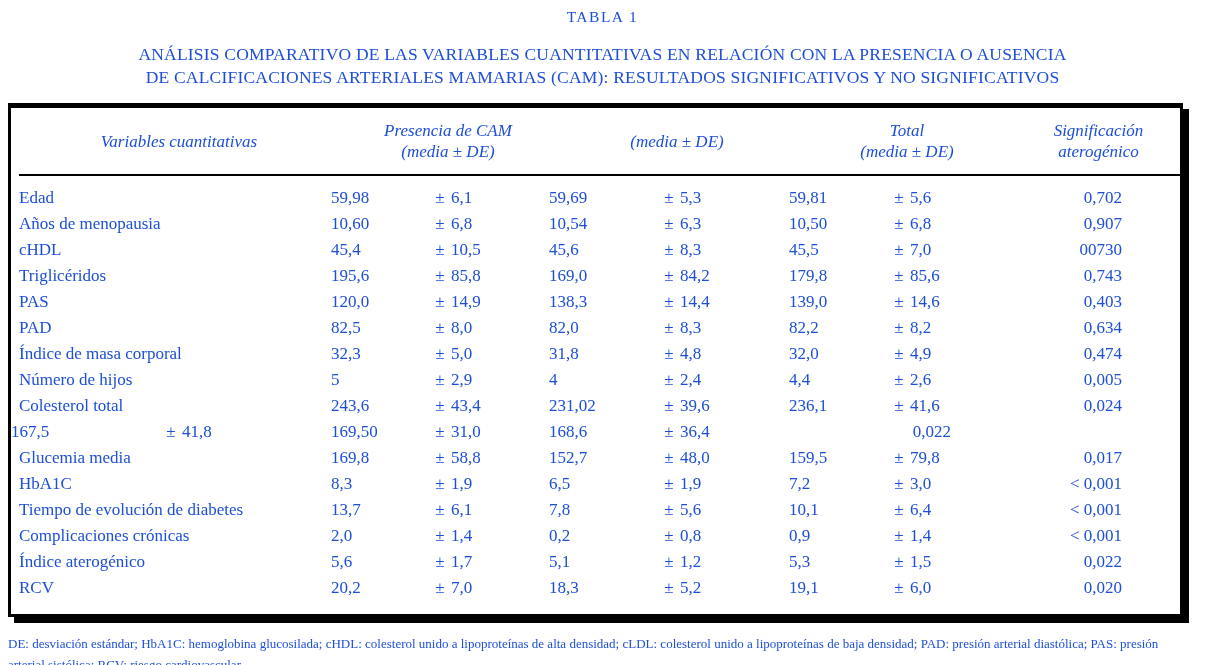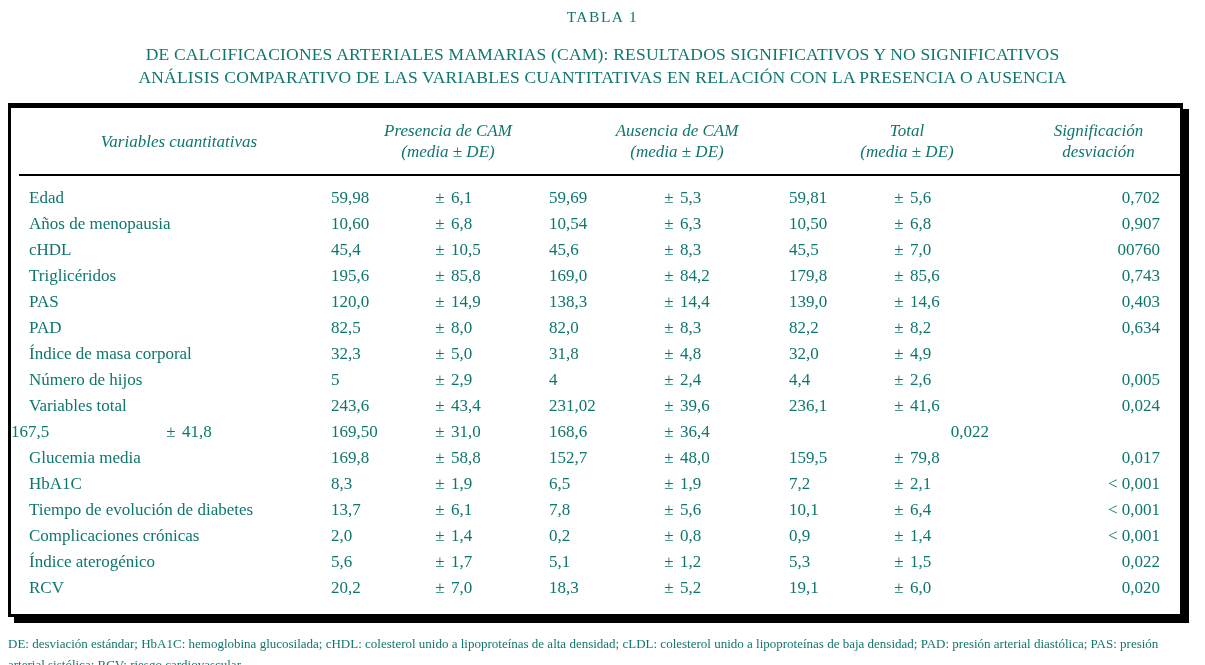--- a/index.html
+++ b/index.html
@@ -1,20 +1,20 @@
 <!DOCTYPE html>
 <html><head>
 <meta charset="utf-8">
 <style>
   html,body{margin:0;padding:0;background:#fff;}
   .page{
     position:relative;
     width:1205px;height:665px;
     background:#fff;
-    color:#0f766e;
+    color:#1d4ed8;
     font-family:"Liberation Serif","DejaVu Serif",serif;
     overflow:hidden;
   }
   .caption{ text-align:center; padding-top:8px; }
   .tlabel{
     font-size:15.5px; letter-spacing:1.5px; margin-bottom:17px;
   }
   .ttitle{
     font-size:17.5px; line-height:23px; letter-spacing:0.2px;
   }
@@ -38,67 +38,66 @@
     margin-left:8px;
   }
   .hcell{ text-align:center; line-height:21px; }
   .tbody{ padding:9px 0 13px 0; font-size:17px; }
   .trow{
     display:grid;
     grid-template-columns:320px 218px 240px 220px 1fr;
     height:26px; line-height:26px;
   }
   .cell{ white-space:nowrap; }
-  .c0{ padding-left:18px; text-align:left;font-family:Liberation Serif, serif; }
+  .c0{ padding-left:8px; text-align:left;font-family:Liberation Serif, serif; }
   .val{
     display:grid; grid-template-columns:1fr 22px 1fr; width:100%;
   }
   .val .mv{ text-align:left; }
   .val .pm{ text-align:center; }
   .val .sd{ text-align:left; }
-  .c4{ text-align:right; padding-right:20px; }
+  .c4{ text-align:right; padding-right:58px; }
   .footnote{
     margin:17px 8px 0 8px;
     width:1189px;
     font-size:13px;
     line-height:20.5px;
     text-align:left;
   }
 </style>
 </head>
 <body>
 
 <div class="page">
 
   <div class="caption">
     <div class="tlabel">TABLA 1</div>
+    <div class="ttitle">ANÁLISIS COMPARATIVO DE LAS VARIABLES CUANTITATIVAS EN RELACIÓN CON LA PRESENCIA O AUSENCIA</div>
     <div class="ttitle">DE CALCIFICACIONES ARTERIALES MAMARIAS (CAM): RESULTADOS SIGNIFICATIVOS Y NO SIGNIFICATIVOS</div>
-    <div class="ttitle">ANÁLISIS COMPARATIVO DE LAS VARIABLES CUANTITATIVAS EN RELACIÓN CON LA PRESENCIA O AUSENCIA</div>
   </div>
 
   <div class="frame">
     <div class="thead">
         <div class="hcell">
           <div>Variables cuantitativas</div>
         </div>
         <div class="hcell">
           <div>Presencia de CAM</div>
           <div>(media ± DE)</div>
         </div>
         <div class="hcell">
-          <div>Ausencia de CAM</div>
           <div>(media ± DE)</div>
         </div>
         <div class="hcell">
           <div>Total</div>
           <div>(media ± DE)</div>
         </div>
         <div class="hcell">
           <div>Significación</div>
-          <div>desviación</div>
+          <div>aterogénico</div>
         </div>
       </div>
     <div class="tbody">
         <div class="trow">
           <div class="cell c0">Edad</div>
           <div class="cell">
             <div class="val">
               <span class="mv">59,98</span>
               <span class="pm">±</span>
               <span class="sd">6,1</span>
@@ -161,21 +160,21 @@
               <span class="sd">8,3</span>
             </div>
           </div>
           <div class="cell">
             <div class="val">
               <span class="mv">45,5</span>
               <span class="pm">±</span>
               <span class="sd">7,0</span>
             </div>
           </div>
-          <div class="cell c4">00760</div>
+          <div class="cell c4">00730</div>
         </div>
         <div class="trow">
           <div class="cell c0">Triglicéridos</div>
           <div class="cell">
             <div class="val">
               <span class="mv">195,6</span>
               <span class="pm">±</span>
               <span class="sd">85,8</span>
             </div>
           </div>
@@ -261,20 +260,21 @@
               <span class="sd">4,8</span>
             </div>
           </div>
           <div class="cell">
             <div class="val">
               <span class="mv">32,0</span>
               <span class="pm">±</span>
               <span class="sd">4,9</span>
             </div>
           </div>
+          <div class="cell c4">0,474</div>
         </div>
         <div class="trow">
           <div class="cell c0">Número de hijos</div>
           <div class="cell">
             <div class="val">
               <span class="mv">5</span>
               <span class="pm">±</span>
               <span class="sd">2,9</span>
             </div>
           </div>
@@ -288,21 +288,21 @@
           <div class="cell">
             <div class="val">
               <span class="mv">4,4</span>
               <span class="pm">±</span>
               <span class="sd">2,6</span>
             </div>
           </div>
           <div class="cell c4">0,005</div>
         </div>
         <div class="trow">
-          <div class="cell c0">Variables total</div>
+          <div class="cell c0">Colesterol total</div>
           <div class="cell">
             <div class="val">
               <span class="mv">243,6</span>
               <span class="pm">±</span>
               <span class="sd">43,4</span>
             </div>
           </div>
           <div class="cell">
             <div class="val">
               <span class="mv">231,02</span>
@@ -381,21 +381,21 @@
             <div class="val">
               <span class="mv">6,5</span>
               <span class="pm">±</span>
               <span class="sd">1,9</span>
             </div>
           </div>
           <div class="cell">
             <div class="val">
               <span class="mv">7,2</span>
               <span class="pm">±</span>
-              <span class="sd">2,1</span>
+              <span class="sd">3,0</span>
             </div>
           </div>
           <div class="cell c4">&lt; 0,001</div>
         </div>
         <div class="trow">
           <div class="cell c0">Tiempo de evolución de diabetes</div>
           <div class="cell">
             <div class="val">
               <span class="mv">13,7</span>
               <span class="pm">±</span>

